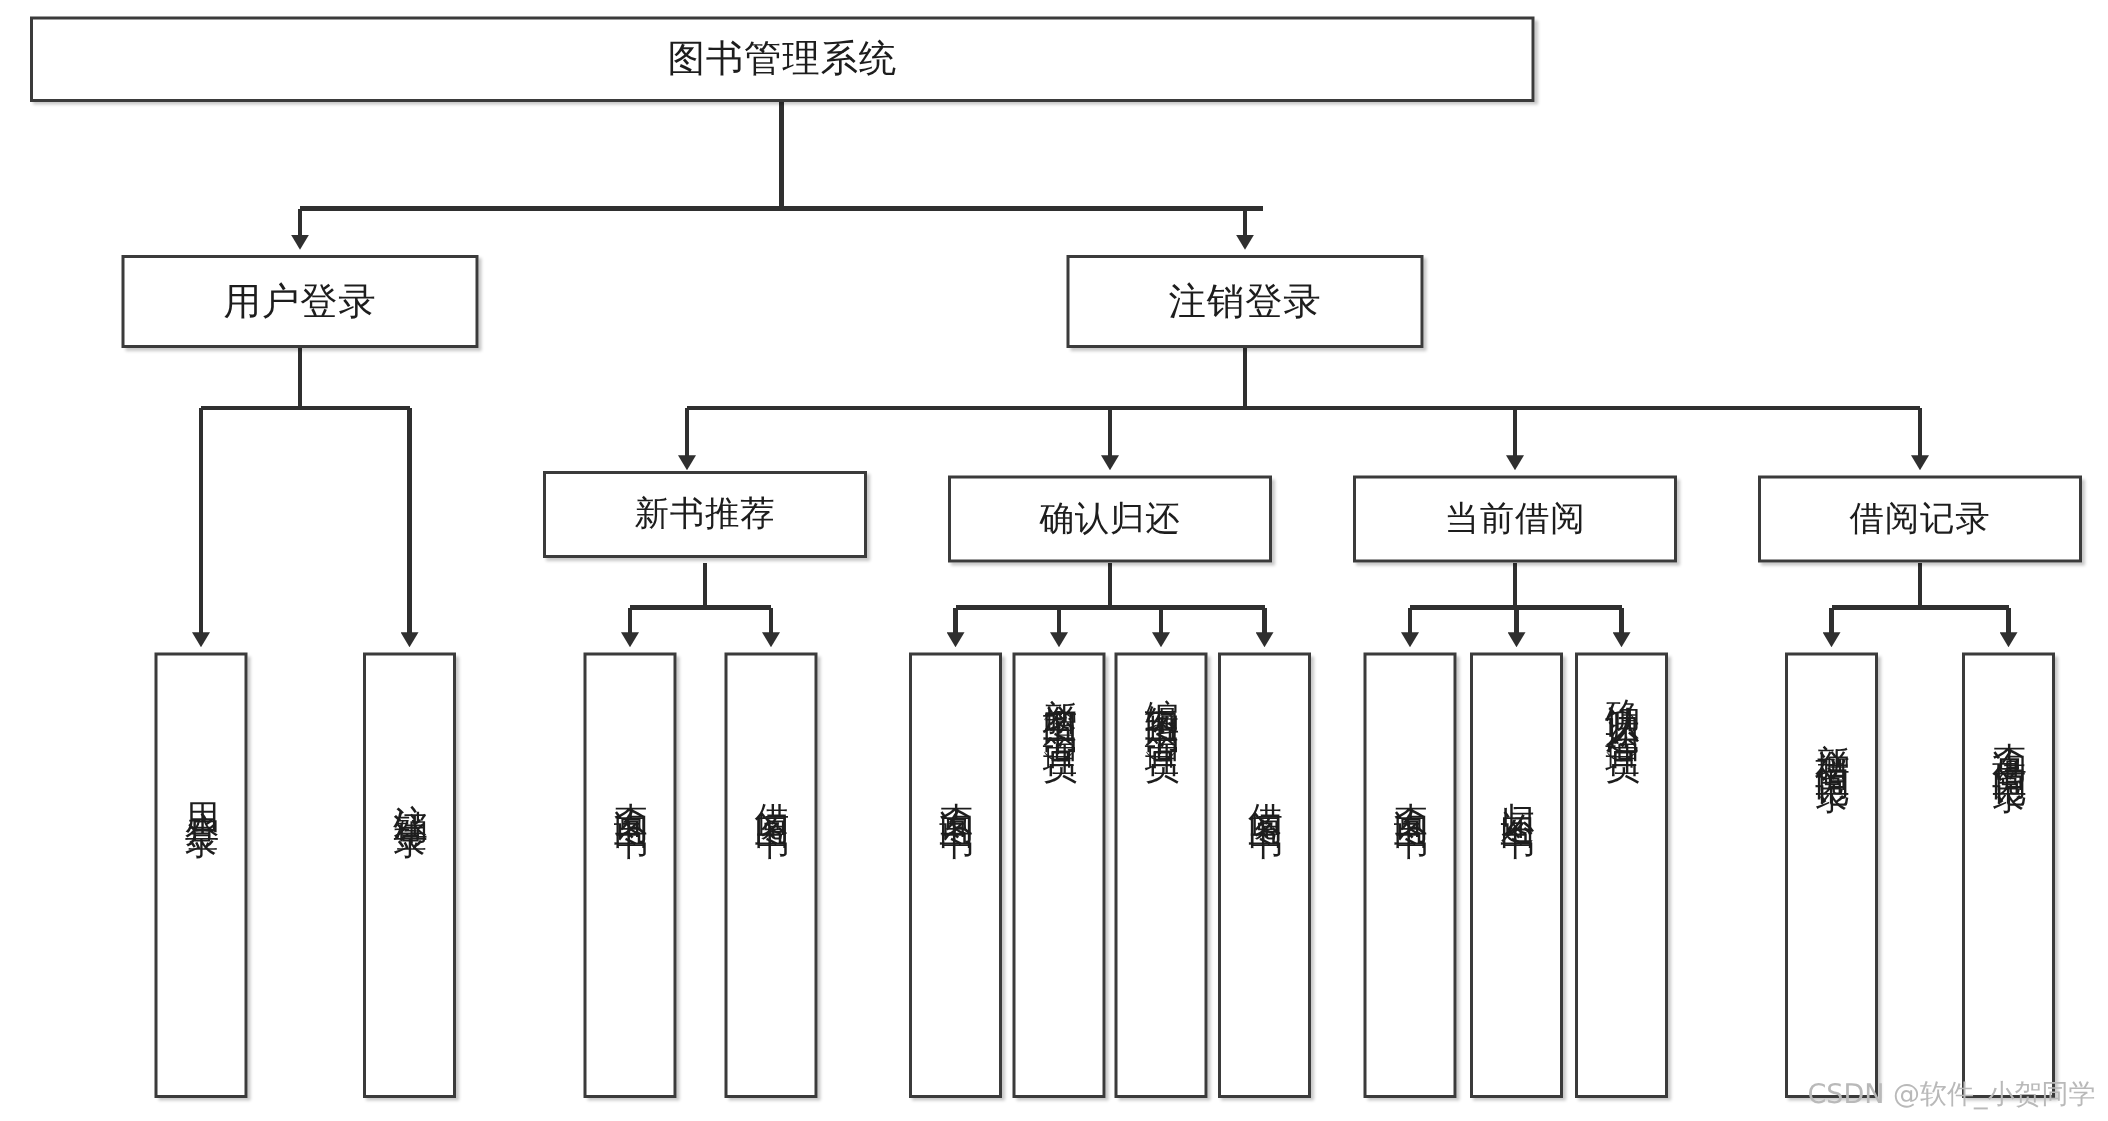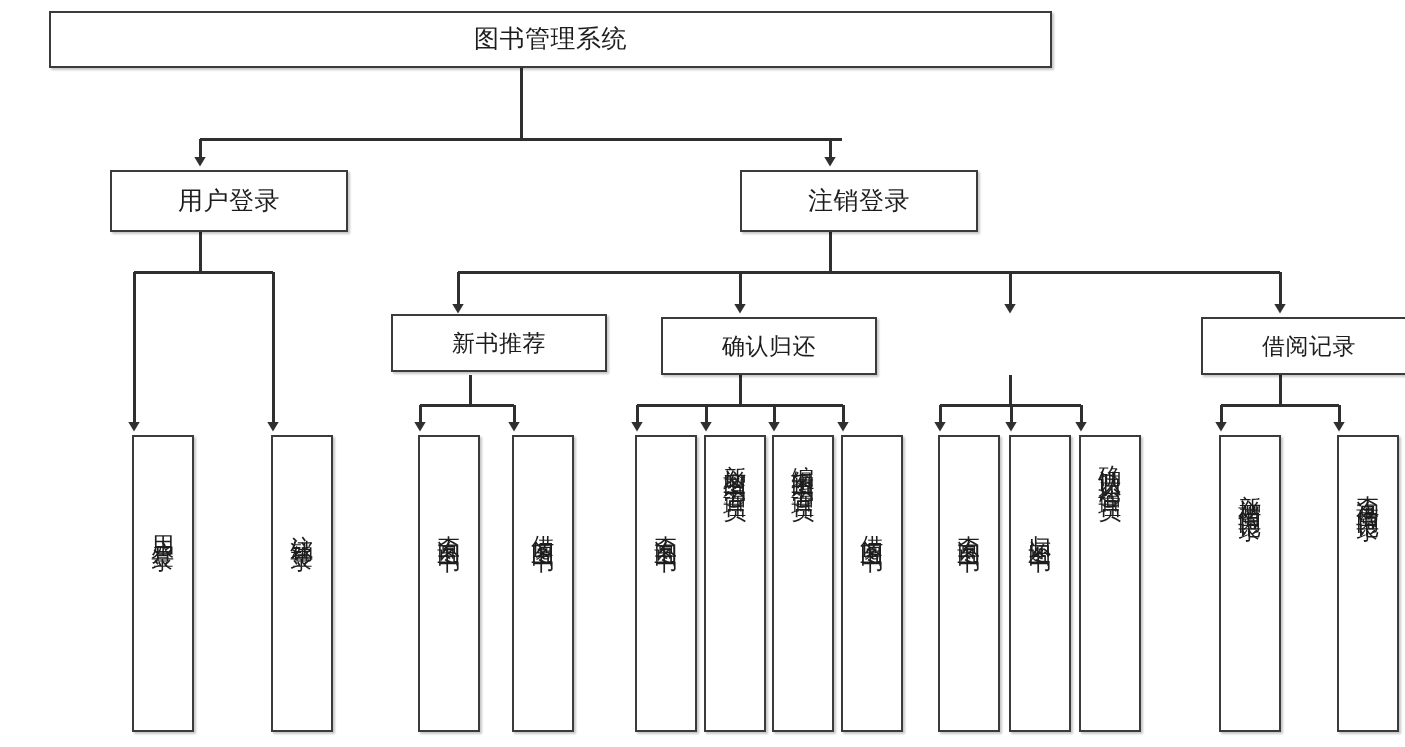--- a/index.html
+++ b/index.html
@@ -27,21 +27,20 @@
   }
   .node {
     position: absolute;
     box-sizing: border-box;
     border: 2px solid #3b3b3b;
     background: #ffffff;
     display: flex;
     align-items: center;
     justify-content: center;
     box-shadow: 2px 2px 2px rgba(0,0,0,0.22);
-    margin-left: 29px;
   }
   .node .lbl {
     color: #1d1d1d;
     letter-spacing: 0.5px;
     line-height: 1.15;
     white-space: nowrap;
   }
   .node.h .lbl {
     font-size: 25px;
   }
@@ -136,20 +135,23 @@
   <div class="node h" style="left:711px; top:170px; width:238px; height:62px;">
     <span class="lbl">注销登录</span>
   </div>
 
   <div class="node h lvl3" style="left:362px; top:314px; width:216px; height:58px;">
     <span class="lbl">新书推荐</span>
   </div>
   <div class="node h lvl3" style="left:632px; top:317px; width:216px; height:58px;">
     <span class="lbl">确认归还</span>
   </div>
+  <div class="node h lvl3" style="left:902px; top:317px; width:216px; height:58px;">
+    <span class="lbl">当前借阅</span>
+  </div>
   <div class="node h lvl3" style="left:1172px; top:317px; width:216px; height:58px;">
     <span class="lbl">借阅记录</span>
   </div>
 
   <div class="node v" style="left:103px; top:435px; width:62px; height:297px; padding-top:80px;">
     <span class="lbl">用户登录</span>
   </div>
   <div class="node v" style="left:242px; top:435px; width:62px; height:297px; padding-top:80px;">
     <span class="lbl">注销登录</span>
   </div>
@@ -184,14 +186,15 @@
     <span class="lbl">确认归还（管理员）</span>
   </div>
 
   <div class="node v" style="left:1190px; top:435px; width:62px; height:297px; padding-top:40px;">
     <span class="lbl">新增借阅记录</span>
   </div>
   <div class="node v" style="left:1308px; top:435px; width:62px; height:297px; padding-top:40px;">
     <span class="lbl">查询借阅记录</span>
   </div>
 
+  <div class="watermark">CSDN @软件_小贺同学</div>
 
 </div>
 
 </body></html>

